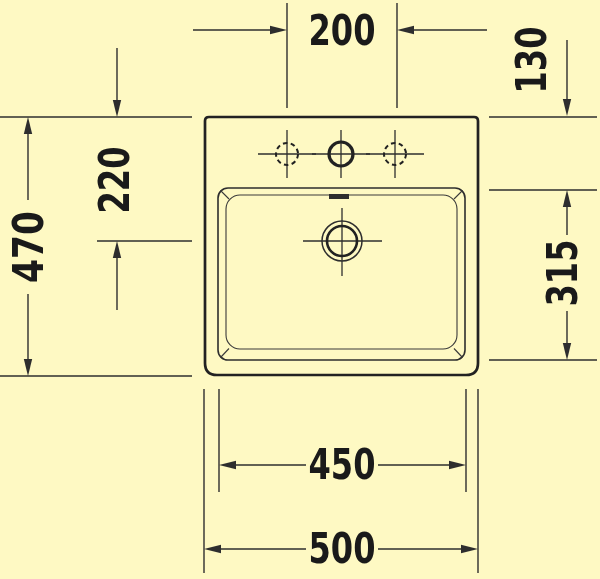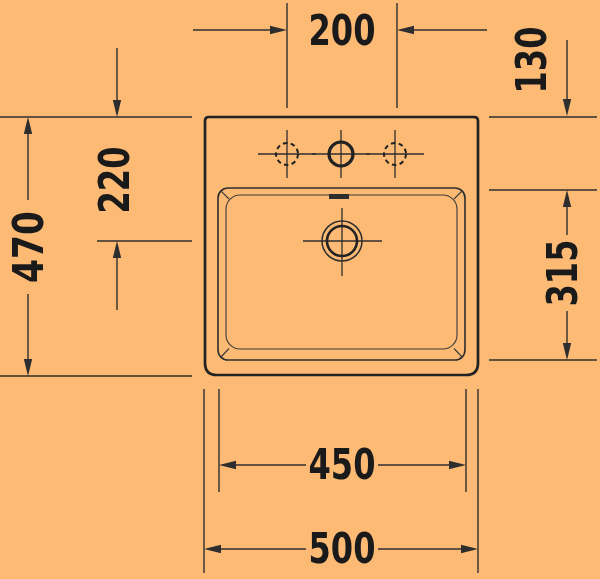--- a/index.html
+++ b/index.html
@@ -7,21 +7,21 @@
     padding: 0;
     background: #ffffff;
     width: 600px;
     height: 579px;
     overflow: hidden;
   }
   .stage {
     position: relative;
     width: 600px;
     height: 579px;
-    background: #fdba74;
+    background: #fef9c3;
   }
   svg { display: block; }
   .thin  { stroke: #2e2e2e; stroke-width: 1.4; fill: none; }
   .hair  { stroke: #3a3a3a; stroke-width: 1.1; fill: none; }
   .outline { stroke: #222222; stroke-width: 2.7; fill: none; }
   .rim   { stroke: #2e2e2e; stroke-width: 1.6; fill: none; }
   .inner { stroke: #3a3a3a; stroke-width: 1.1; fill: none; }
   .cross { stroke: #2e2e2e; stroke-width: 1.3; fill: none; }
   .hole-dashed { stroke: #222222; stroke-width: 2; fill: none; stroke-dasharray: 4.5 3.4; }
   .hole-solid  { stroke: #222222; stroke-width: 3.2; fill: none; }

